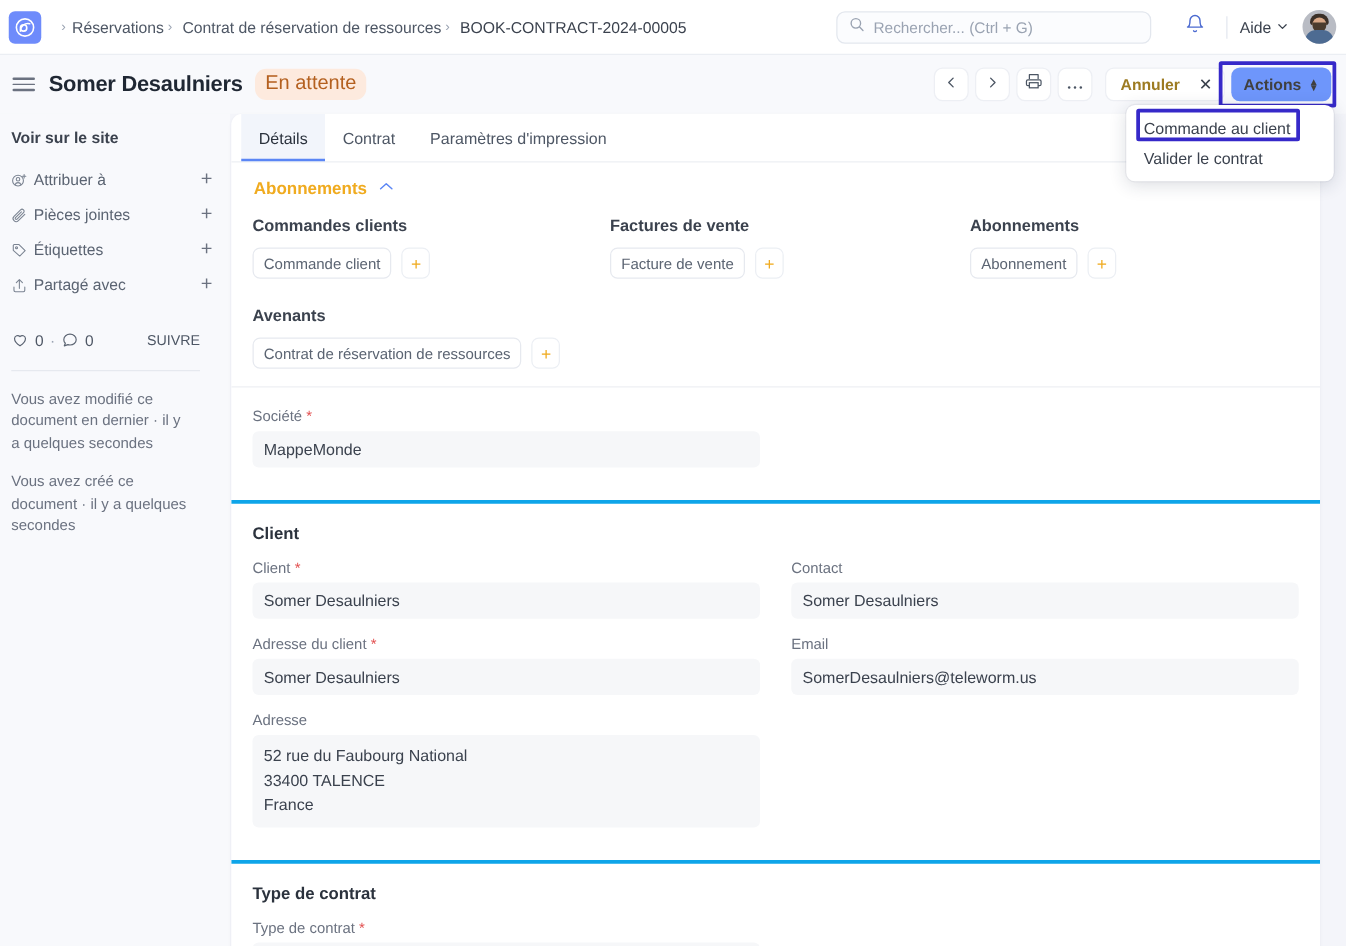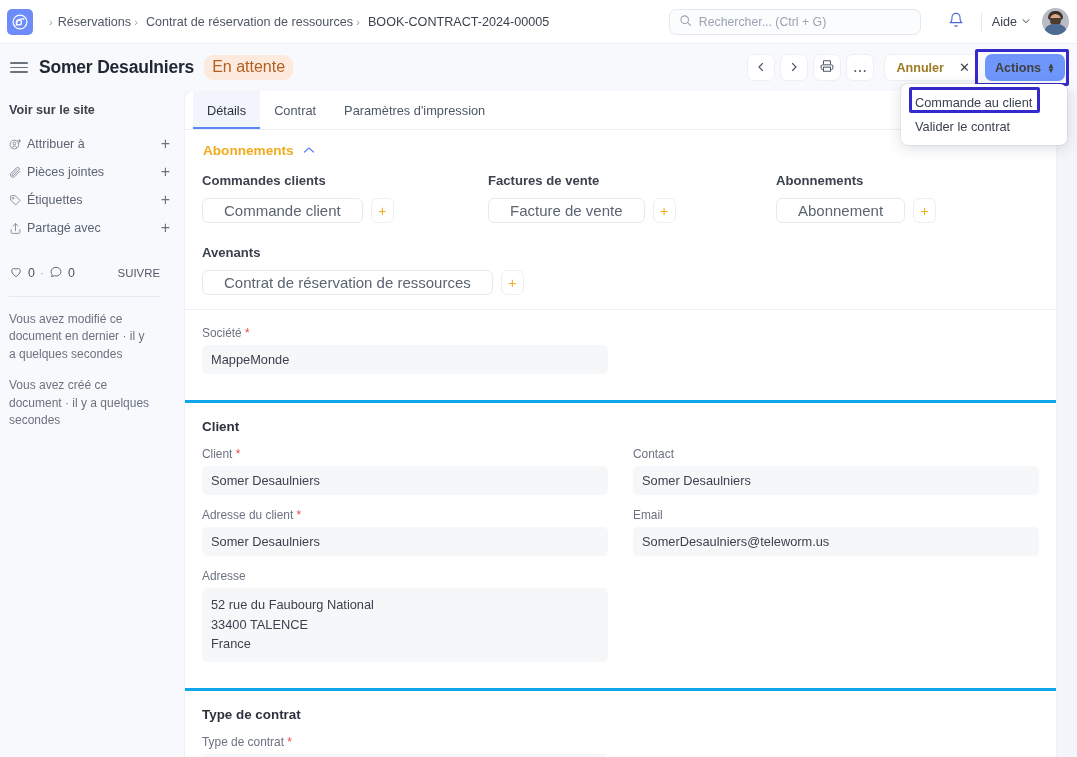--- a/index.html
+++ b/index.html
@@ -131,23 +131,23 @@
   .tab.active::after { content: ""; position: absolute; left: 0; right: 0; bottom: 0; height: 2.2px; background: #5b86f5; }
 
   .sec { padding: 0 17px; }
   .sec-connexions { padding-top: 13px; padding-bottom: 14px; border-bottom: 1px solid #eef0f4; }
   .conn-head { display: flex; align-items: center; gap: 9px; color: #f0ab1f; font-size: 13.6px; font-weight: bold; margin-bottom: 15px; padding-left: 1px;}
   .chev-up { color: #5b86f5; font-size: 11px; transform: translateY(-1px); }
   .conn-grid { display: grid; grid-template-columns: 286px 288px 1fr; }
   .conn-col-title { font-size: 13.1px; font-weight: bold; color: #3b424e; margin-bottom: 10px; }
   .chip-row { display: flex; align-items: center; gap: 8px; }
   .chip {
-    height: 25px; display: flex; align-items: center; padding: 0 21px;
+    height: 25px; display: flex; align-items: center; padding: 0 8px;
     border: 1px solid #e6e9ef; border-radius: 6px; background: #fff;
-    font-size: 15px; color: #5b6472; white-space: nowrap;
+    font-size: 12px; color: #5b6472; white-space: nowrap;
   }
   .chip-add {
     width: 23px; height: 25px; border: 1px solid #eceff4; border-radius: 6px;
     display: flex; align-items: center; justify-content: center; color: #f0ab1f; font-size: 14px;
     background: #fff;
   }
   .avenants { margin-top: 22px; }
 
   .sec-block { padding: 16px 17px 26px; border-bottom: 3px solid #0ea5e9; }
   .sec-title { font-size: 13.4px; font-weight: bold; color: #2b323d; margin-bottom: 13px; }

